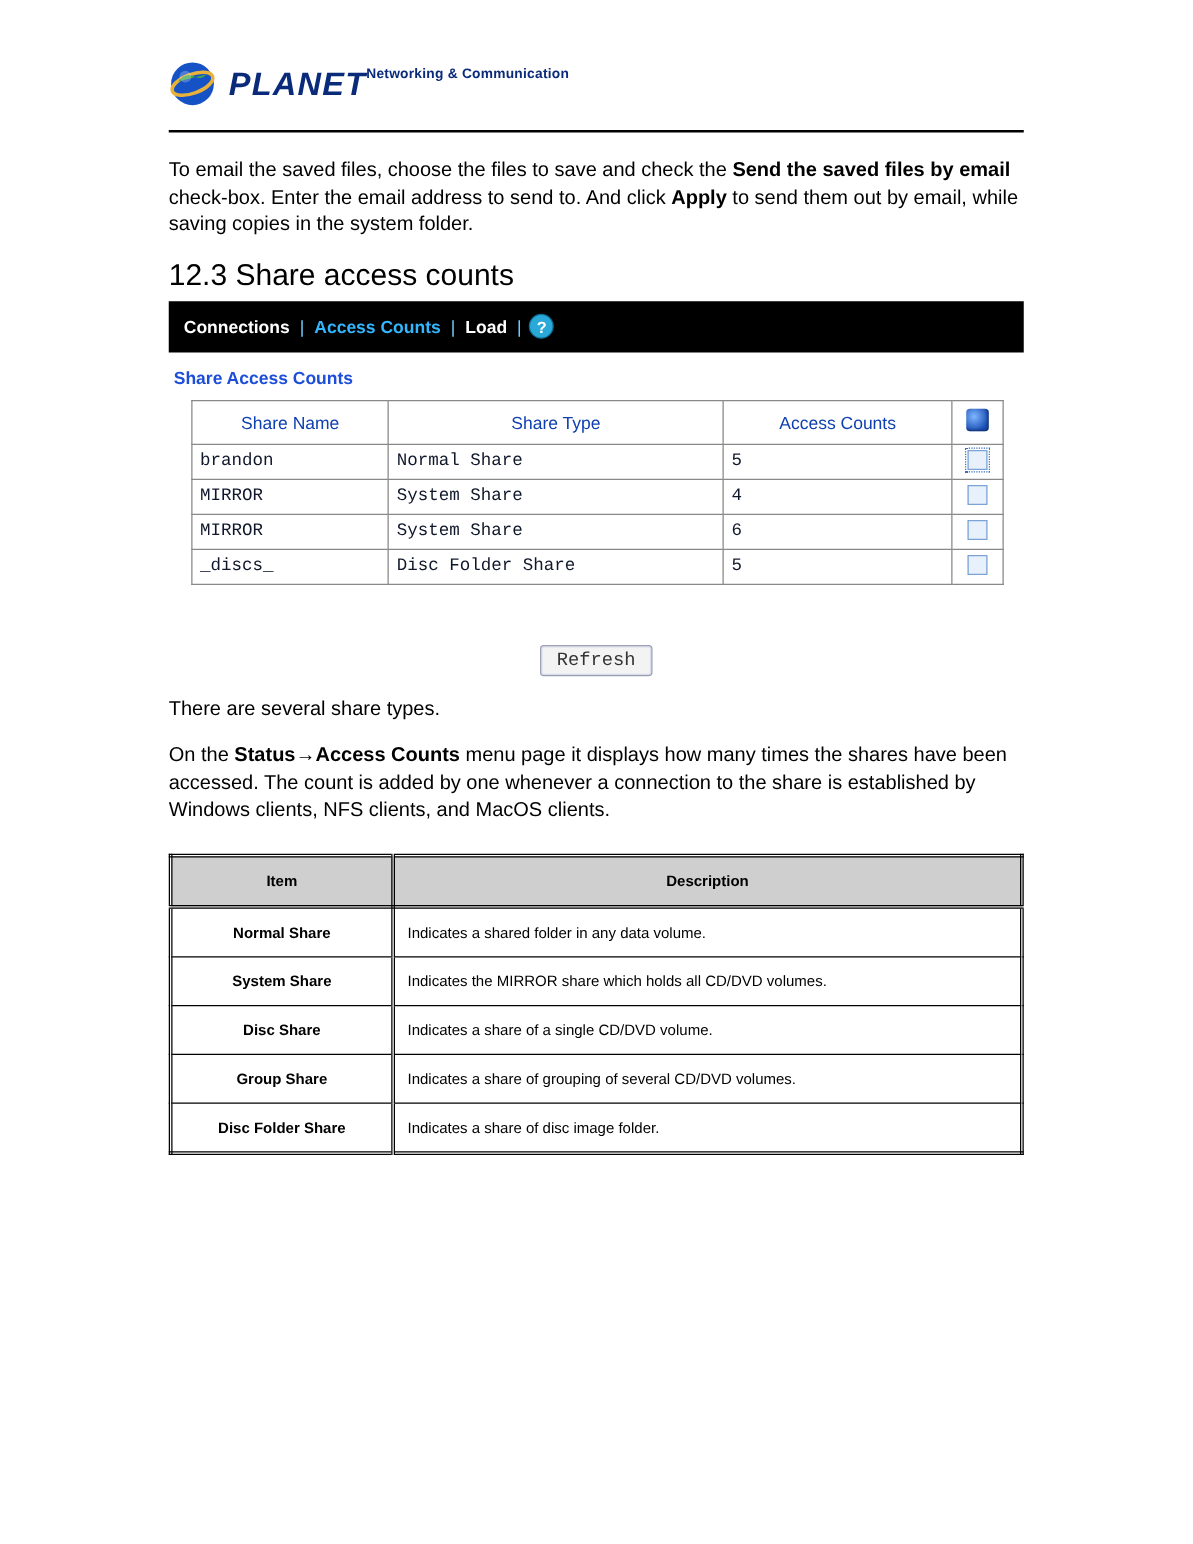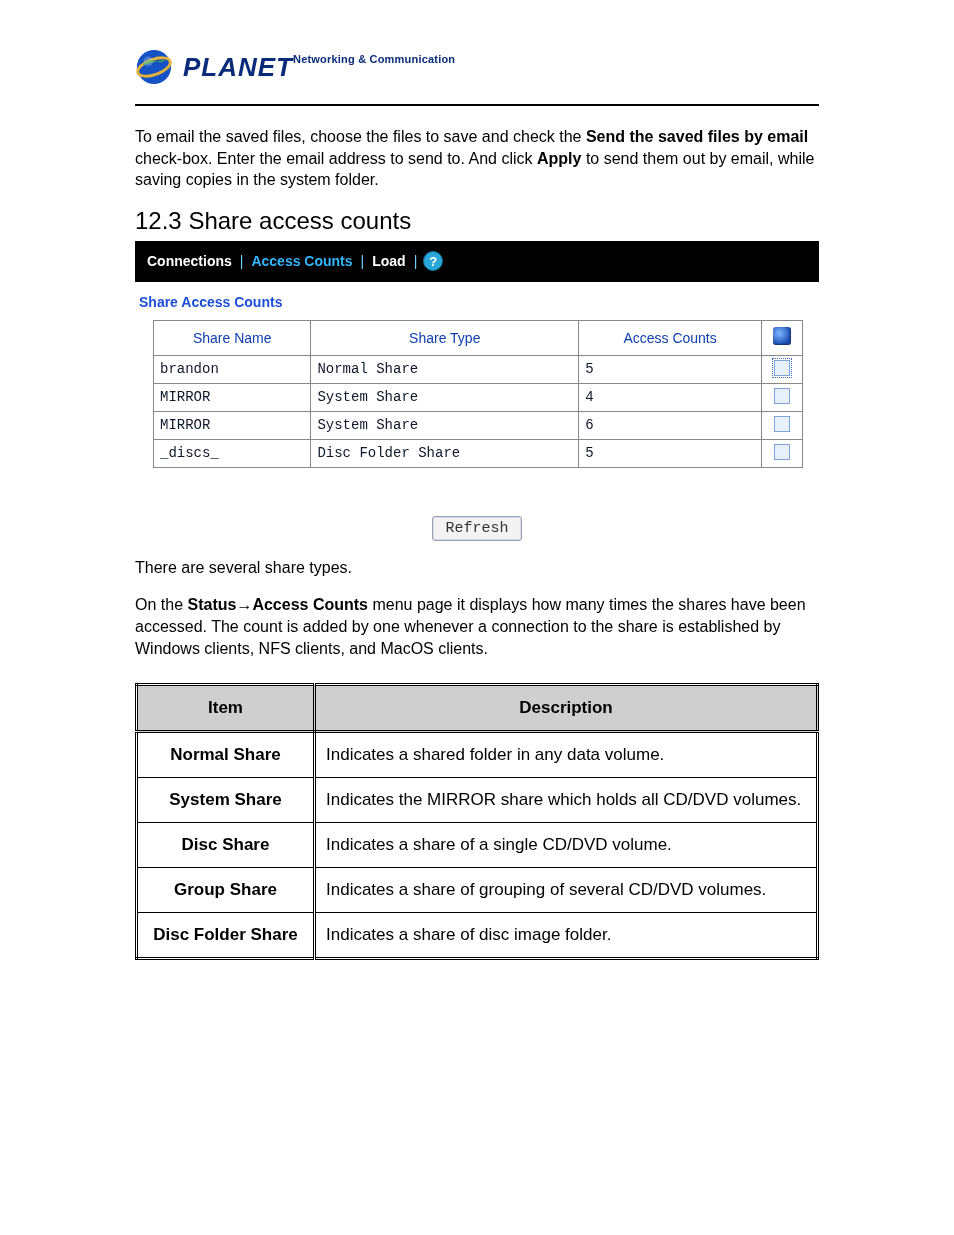--- a/index.html
+++ b/index.html
@@ -135,21 +135,21 @@
     border-radius: 3px;
     padding: 3px 12px;
     box-shadow: 0 0 0 1px #d7dbe8 inset;
   }
 
   
   table.desc {
     border-collapse: collapse;
     width: 100%;
     margin-top: 24px;
-    font-size: 17px;
+    font-size: 12px;
   }
   table.desc th, table.desc td {
     padding: 12px 10px;
   }
   table.desc th {
     background: #cfcfcf;
     font-weight: bold;
     text-align: center;
   }
   

